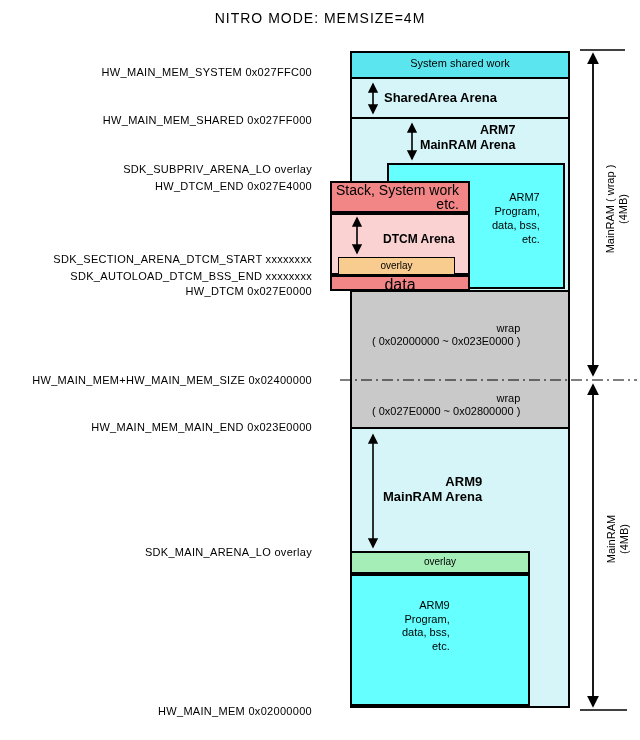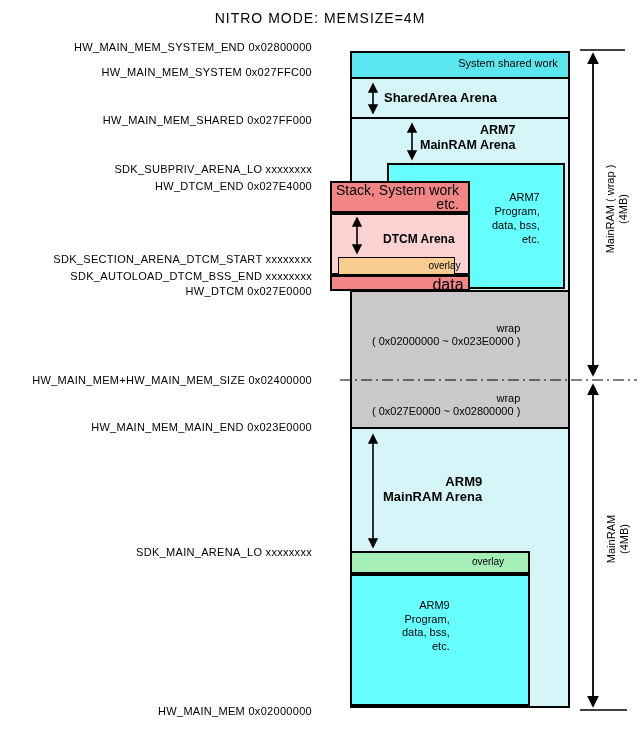--- a/index.html
+++ b/index.html
@@ -21,46 +21,45 @@
   .secline{position:absolute;left:350px;top:117px;width:220px;height:2px;background:#000;}
   .graybox{left:350px;top:290px;width:220px;height:139px;background:var(--wrap-gray);}
   .arm7prog{left:387px;top:163px;width:178px;height:126px;background:var(--program-cyan);}
   .stackbox{left:330px;top:181px;width:140px;height:32px;background:var(--coral-red);}
   .dtcmbox{left:330px;top:213px;width:140px;height:62px;background:var(--arena-pink);}
   .dtcmoverlay{left:338px;top:257px;width:117px;height:18px;background:var(--overlay-orange);border-width:1.5px;}
   .databox{left:330px;top:275px;width:140px;height:16px;background:var(--coral-red);}
   .arm9overlay{left:350px;top:551px;width:180px;height:23px;background:var(--overlay-green);}
   .arm9prog{left:350px;top:574px;width:180px;height:132px;background:var(--program-cyan);}
   .t{position:absolute;white-space:nowrap;text-align:right;}
-  .t-center{text-align:center;margin-left:48px;}
+  .t-center{text-align:center;}
   .b{font-weight:bold;}
   .svg-overlay{position:absolute;left:0;top:0;pointer-events:none;}
   .rot{
     position:absolute;transform:rotate(-90deg);text-align:center;
     font-size:11px;line-height:13px;white-space:nowrap;
   }
 </style>
 </head>
 <body>
 
 <div class="canvas">
 
   <div class="title">NITRO MODE: MEMSIZE=4M</div>
 
-  <div class="lbl" style="top:41px">HW_MAIN_MEM_SYSTEM_END 0x02800000</div>
   <div class="lbl" style="top:66px">HW_MAIN_MEM_SYSTEM 0x027FFC00</div>
   <div class="lbl" style="top:114px">HW_MAIN_MEM_SHARED 0x027FF000</div>
-  <div class="lbl" style="top:163px">SDK_SUBPRIV_ARENA_LO xxxxxxxx</div>
+  <div class="lbl" style="top:163px">SDK_SUBPRIV_ARENA_LO overlay</div>
   <div class="lbl" style="top:180px">HW_DTCM_END 0x027E4000</div>
   <div class="lbl" style="top:270px">SDK_AUTOLOAD_DTCM_BSS_END xxxxxxxx</div>
   <div class="lbl" style="top:253px">SDK_SECTION_ARENA_DTCM_START xxxxxxxx</div>
   <div class="lbl" style="top:285px">HW_DTCM 0x027E0000</div>
   <div class="lbl" style="top:374px">HW_MAIN_MEM+HW_MAIN_MEM_SIZE 0x02400000</div>
   <div class="lbl" style="top:421px">HW_MAIN_MEM_MAIN_END 0x023E0000</div>
-  <div class="lbl" style="top:546px">SDK_MAIN_ARENA_LO xxxxxxxx</div>
+  <div class="lbl" style="top:546px">SDK_MAIN_ARENA_LO overlay</div>
   <div class="lbl" style="top:705px">HW_MAIN_MEM 0x02000000</div>
 
   <div class="box outer"></div>
   <div class="box sysbox"></div>
   <div class="secline"></div>
   <div class="box graybox"></div>
   <div class="box arm7prog"></div>
 
   <div class="box stackbox"></div>
   <div class="box dtcmbox"></div>

